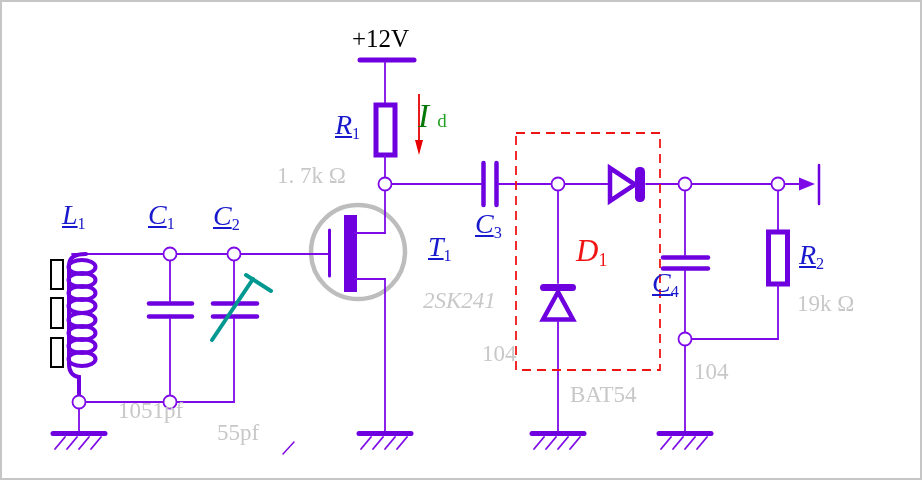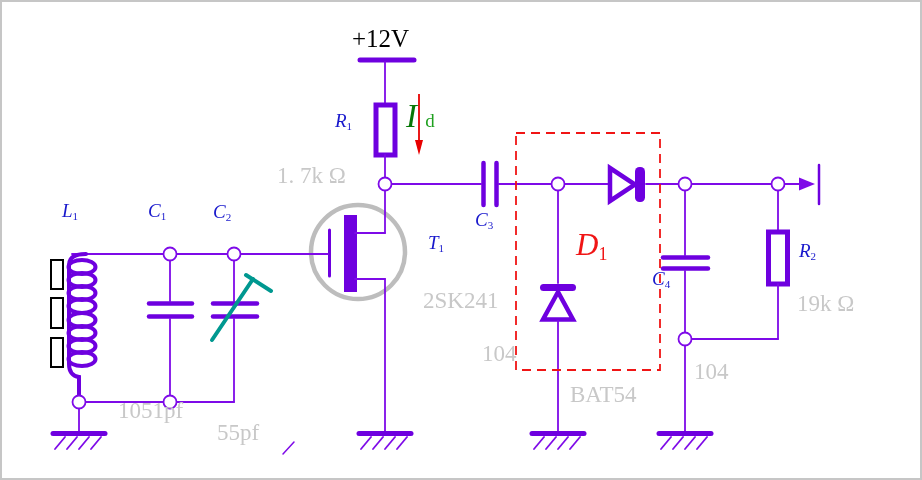--- a/index.html
+++ b/index.html
@@ -23,21 +23,21 @@
   .wirefill{fill:var(--wire);stroke:none;}
   .node{fill:#fff;stroke:var(--wire);stroke-width:1.8;}
   .tcirc{stroke:var(--transistor_gray);stroke-width:4.5;fill:#fff;}
   .dash{stroke:var(--red);stroke-width:1.8;fill:none;stroke-dasharray:9 6;}
   .redline{stroke:#E80000;stroke-width:1.8;fill:none;}
   .redfill{fill:#E80000;stroke:none;}
   .teal{stroke:var(--teal);stroke-width:4;stroke-linecap:round;fill:none;}
   .blk{stroke:#000;stroke-width:2;fill:#fff;}
   
   .lbl{position:absolute;white-space:nowrap;line-height:1;}
-  .blue{color:var(--label_blue);font-style:italic;font-size:19px;}
+  .blue{color:var(--label_blue);font-style:italic;font-size:28px;text-decoration:underline;}
   .gray{color:var(--value_gray);font-size:23px;font-style:normal;}
   .redtxt{color:var(--red);font-style:italic;font-size:31px;}
   .blacktxt{color:var(--black);font-size:25px;}
   .greentxt{color:var(--green_dark);font-style:italic;font-size:33px;}
   .greensub{color:var(--green_light);font-size:19px;font-style:normal;}
   .purpletxt{color:var(--purple_text);font-style:italic;font-size:37px;}
   .sub{font-size:0.58em;font-style:normal;vertical-align:-0.28em;}
 </style>
 </head>
 <body>
@@ -210,33 +210,33 @@
     <g>
       <line x1="281" y1="452" x2="292" y2="440" class="w" style="stroke-width:1.5"></line>
     </g>
   </svg>
 
   <div class="lbl blacktxt" style="left:350px;top:24px;">+12V</div>
 
   <div class="lbl blue" style="left:333px;top:109px;"><span>R</span><span class="sub">1</span></div>
   <div class="lbl gray" style="left:275px;top:162px;text-align:center;">1. 7k Ω</div>
 
-  <div class="lbl greentxt" style="left:404px;top:98px;"><span>I</span> <span class="greensub">d</span></div>
+  <div class="lbl greentxt" style="left:416px;top:98px;"><span>I</span> <span class="greensub">d</span></div>
 
   <div class="lbl blue" style="left:60px;top:199px;"><span>L</span><span class="sub">1</span></div>
   <div class="lbl blue" style="left:146px;top:199px;"><span>C</span><span class="sub">1</span></div>
   <div class="lbl blue" style="left:211px;top:200px;"><span>C</span><span class="sub">2</span></div>
 
   <div class="lbl blue" style="left:426px;top:231px;"><span>T</span><span class="sub">1</span></div>
-  <div class="lbl gray" style="left:421px;top:287px;">2SK241</div>
+  <div class="lbl gray" style="left:421px;top:287px;font-style:italic;">2SK241</div>
 
   <div class="lbl blue" style="left:473px;top:208px;"><span>C</span><span class="sub">3</span></div>
   <div class="lbl gray" style="left:480px;top:340px;">104</div>
 
-  <div class="lbl redtxt" style="left:574px;top:227px;"><span>D</span><span class="sub">1</span></div>
+  <div class="lbl redtxt" style="left:574px;top:233px;"><span>D</span><span class="sub">1</span></div>
   <div class="lbl gray" style="left:568px;top:381px;">BAT54</div>
 
   <div class="lbl blue" style="left:650px;top:267px;"><span>C</span><span class="sub">4</span></div>
   <div class="lbl gray" style="left:692px;top:358px;">104</div>
 
   <div class="lbl blue" style="left:797px;top:239px;"><span>R</span><span class="sub">2</span></div>
   <div class="lbl gray" style="left:795px;top:290px;">19k Ω</div>
 
 
   <div class="lbl gray" style="left:116px;top:397px;">1051pf</div>

